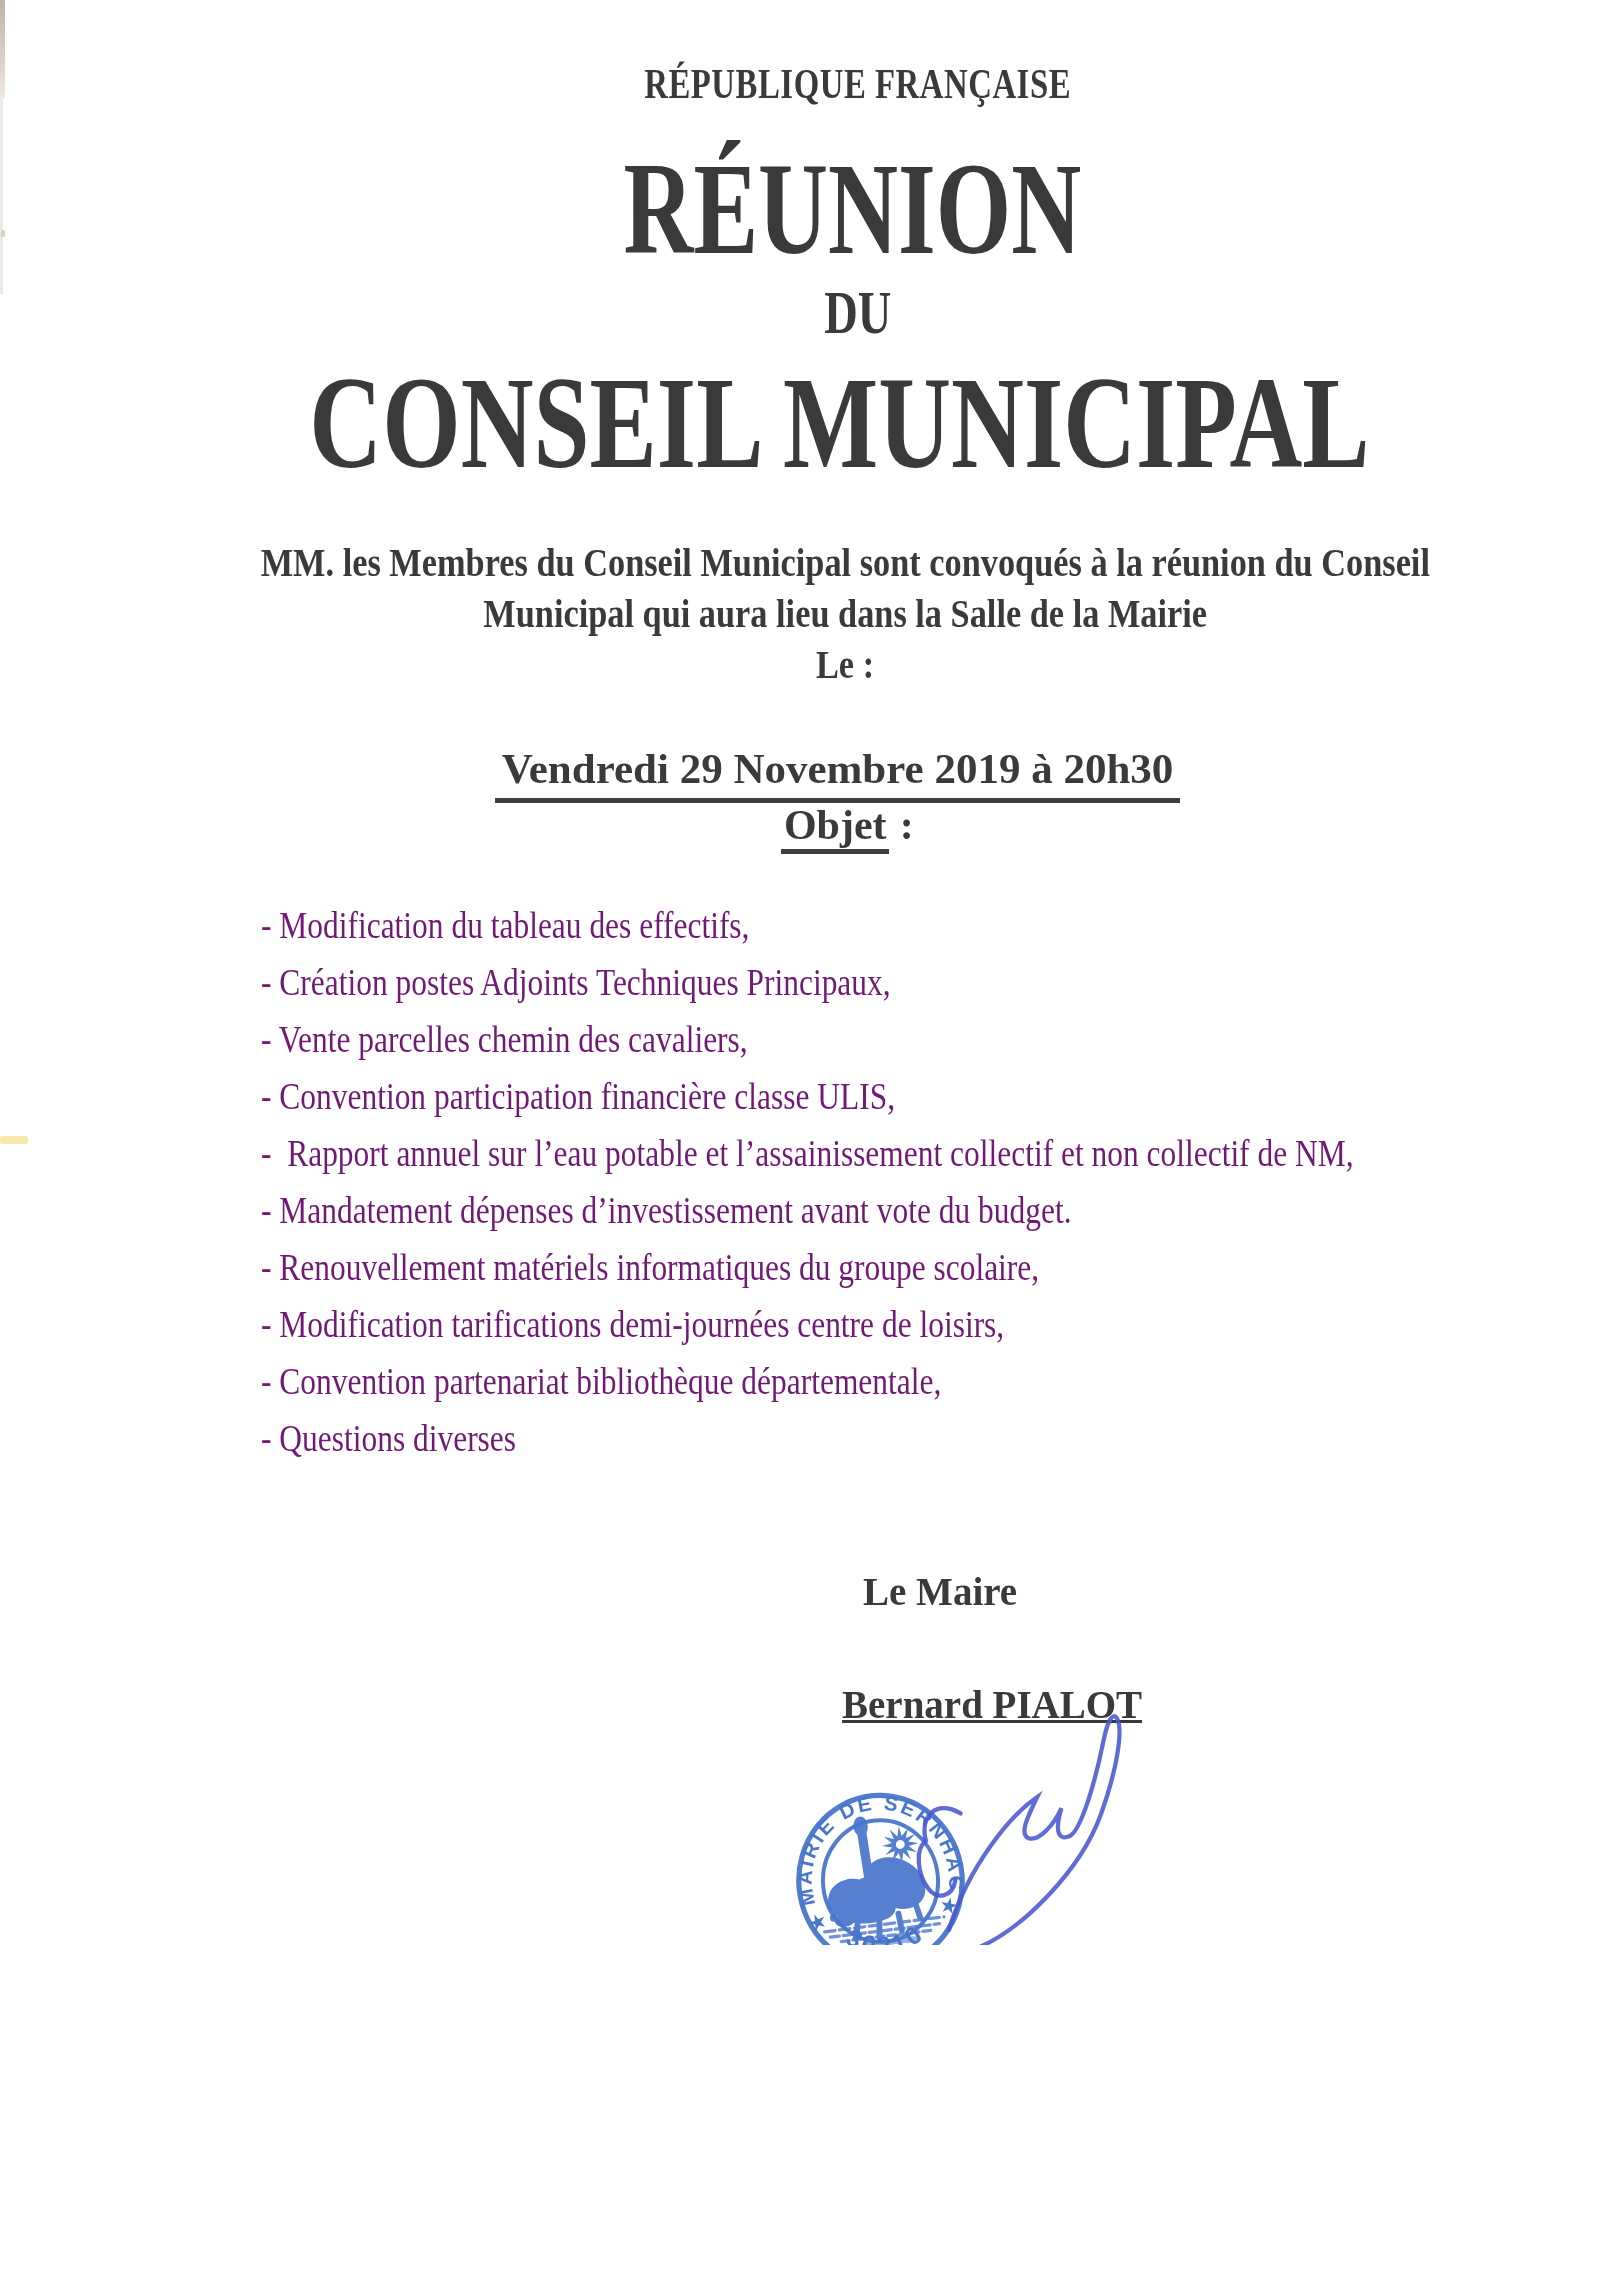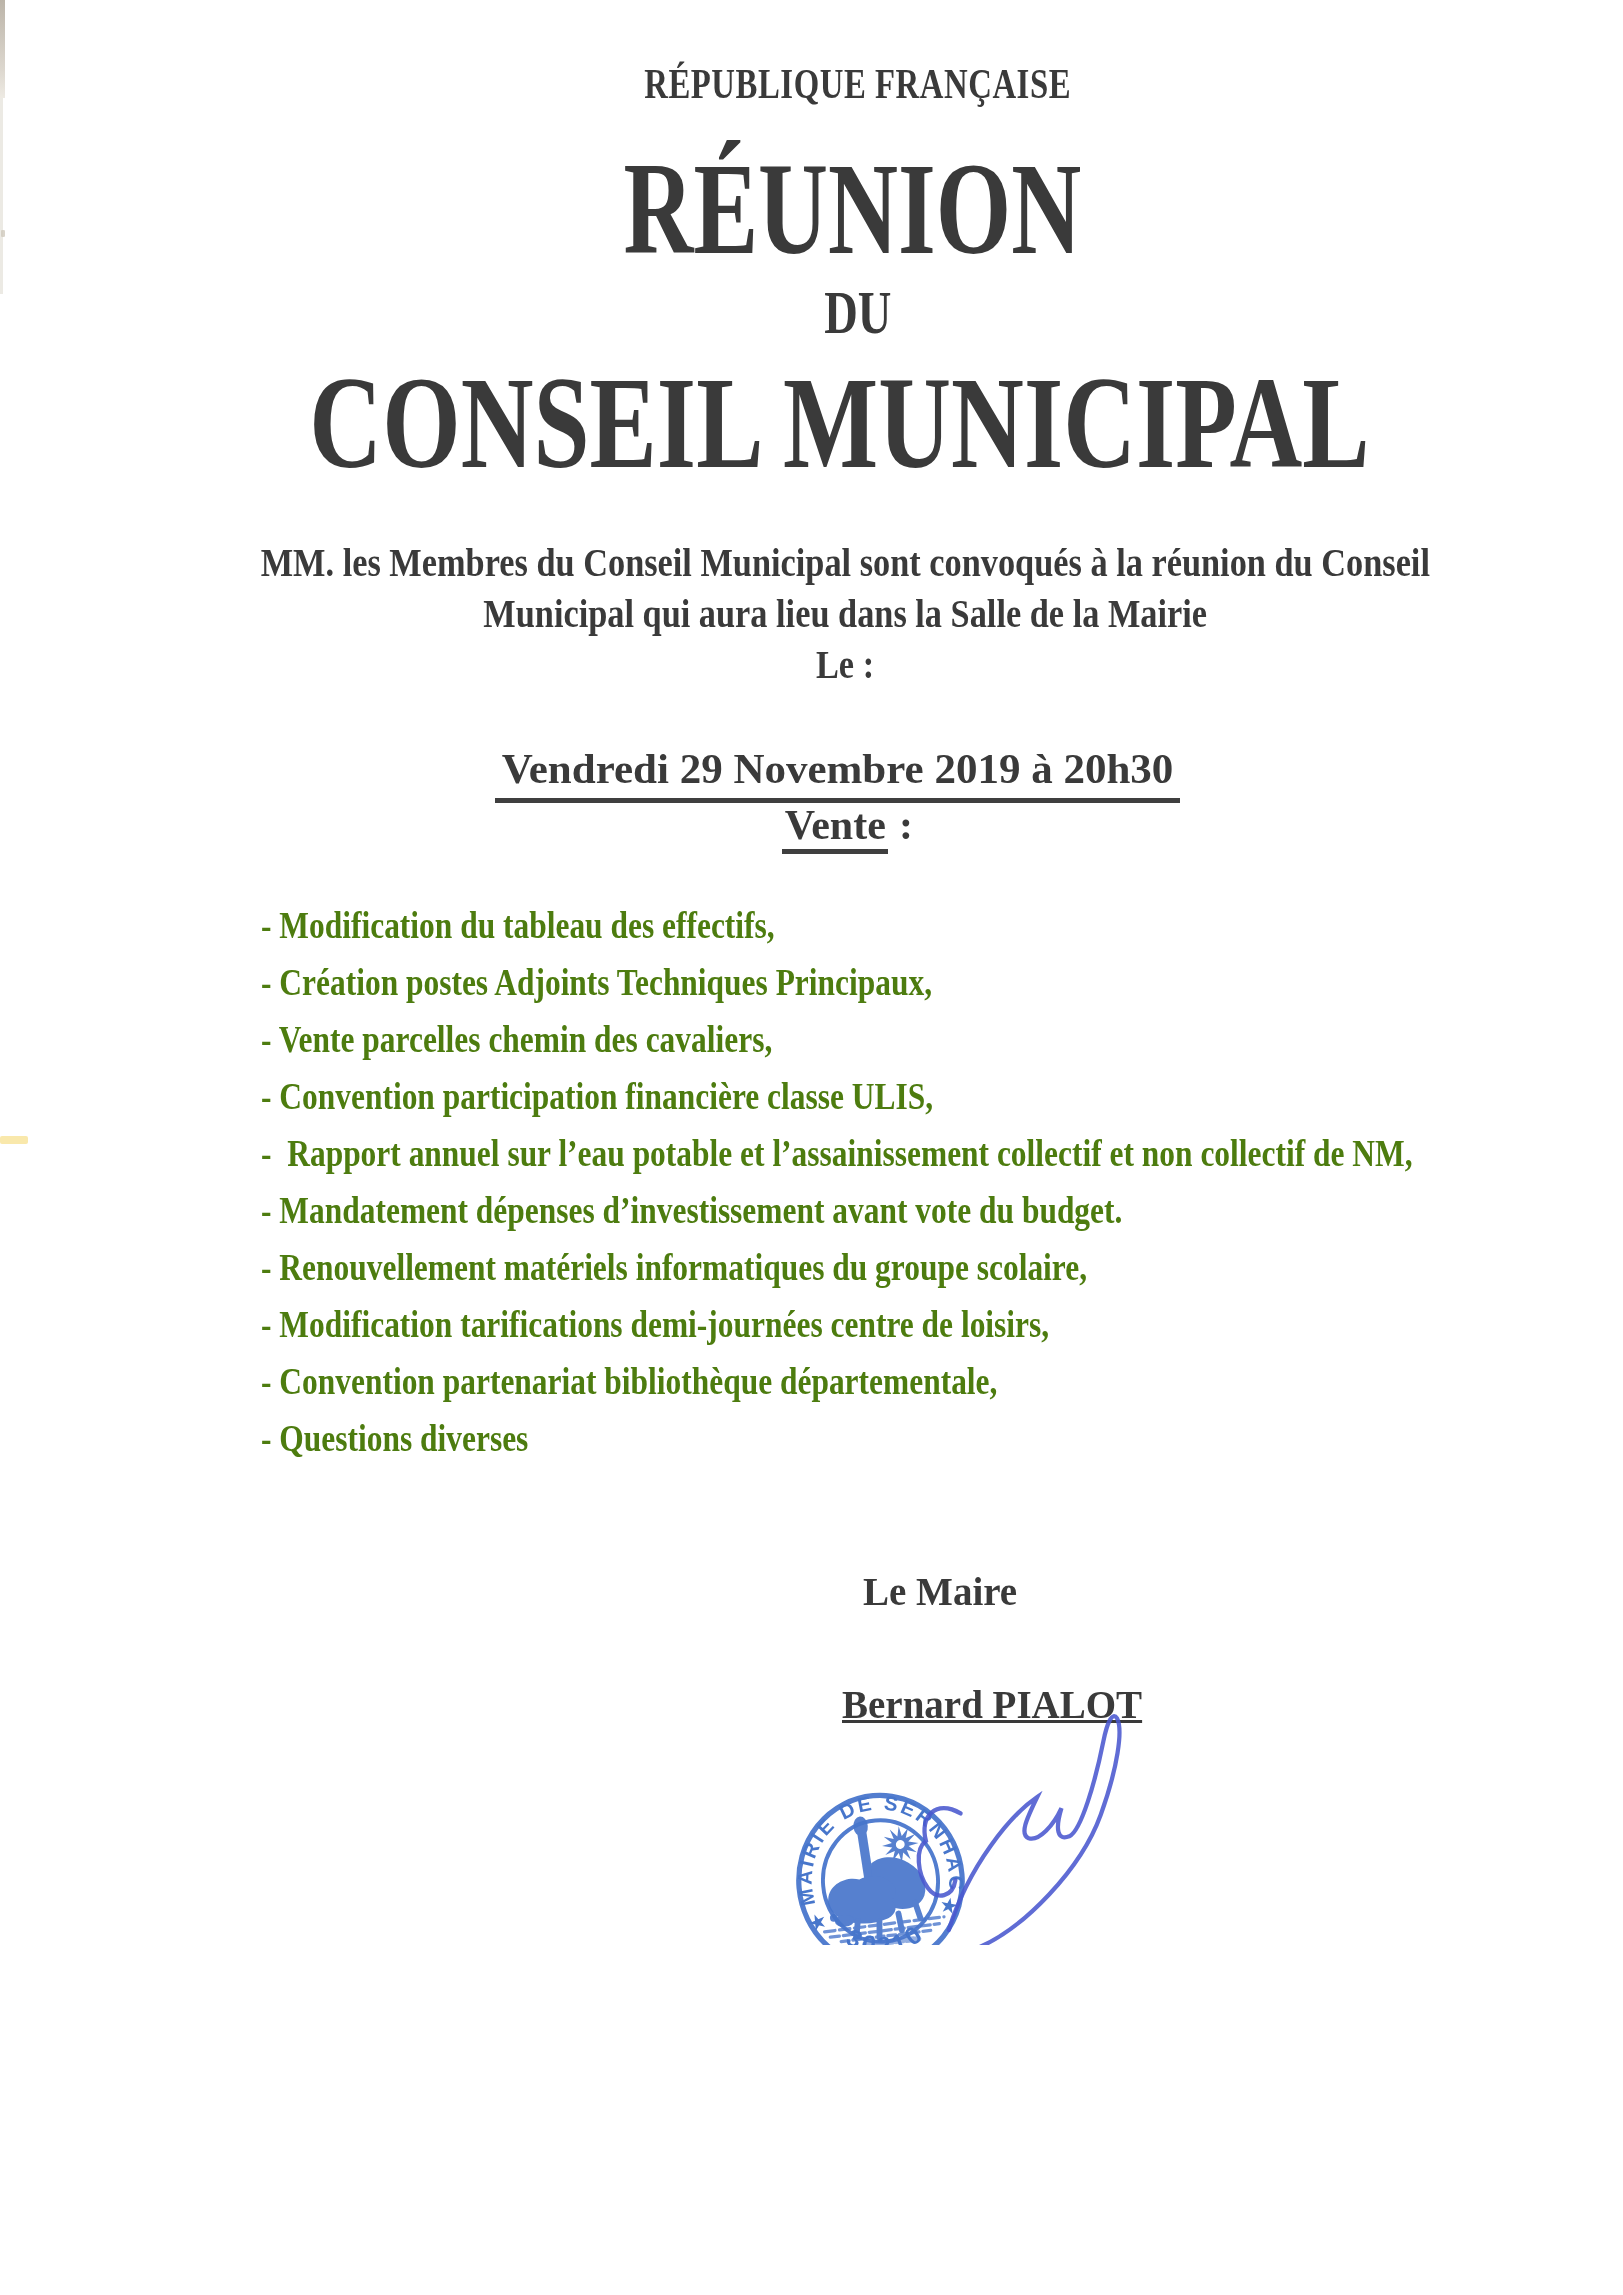--- a/index.html
+++ b/index.html
@@ -51,22 +51,22 @@
     display:inline-block;
     padding:0 2.6px 3.3px 2.6px;
     border-bottom:5.9px solid #3f3f3f;
   }
   .objet-line .colon{margin-left:10.5px;}
 
   
   .agenda{
     position:absolute;
     left:261px;top:907px;
-    font-size:37px;font-weight:bold;
-    color:#4d7c0f;
+    font-size:37px;font-weight:normal;
+    color:#701a75;
   }
   .agenda-item{
     white-space:pre;
     line-height:37px;
     margin-bottom:20px;
     transform:scaleX(0.85);
     transform-origin:left top;
   }
 
   
@@ -135,21 +135,21 @@
     <div><span class="squeeze">MM. les Membres du Conseil Municipal sont convoqués à la réunion du Conseil</span></div>
     <div><span class="squeeze">Municipal qui aura lieu dans la Salle de la Mairie</span></div>
     <div><span class="squeeze">Le :</span></div>
   </div>
 
   <div class="center-line date-line">
     <span class="underlined">Vendredi 29 Novembre 2019 à 20h30</span>
   </div>
 
   <div class="center-line objet-line">
-    <span class="underlined">Vente</span><span class="colon">:</span>
+    <span class="underlined">Objet</span><span class="colon">:</span>
   </div>
 
   <div class="agenda">
 
   <div class="agenda-item">- Modification du tableau des effectifs,</div>
       <div class="agenda-item">- Création postes Adjoints Techniques Principaux,</div>
       <div class="agenda-item">- Vente parcelles chemin des cavaliers,</div>
       <div class="agenda-item">- Convention participation financière classe ULIS,</div>
       <div class="agenda-item">-  Rapport annuel sur l’eau potable et l’assainissement collectif et non collectif de NM,</div>
       <div class="agenda-item">- Mandatement dépenses d’investissement avant vote du budget.</div>

